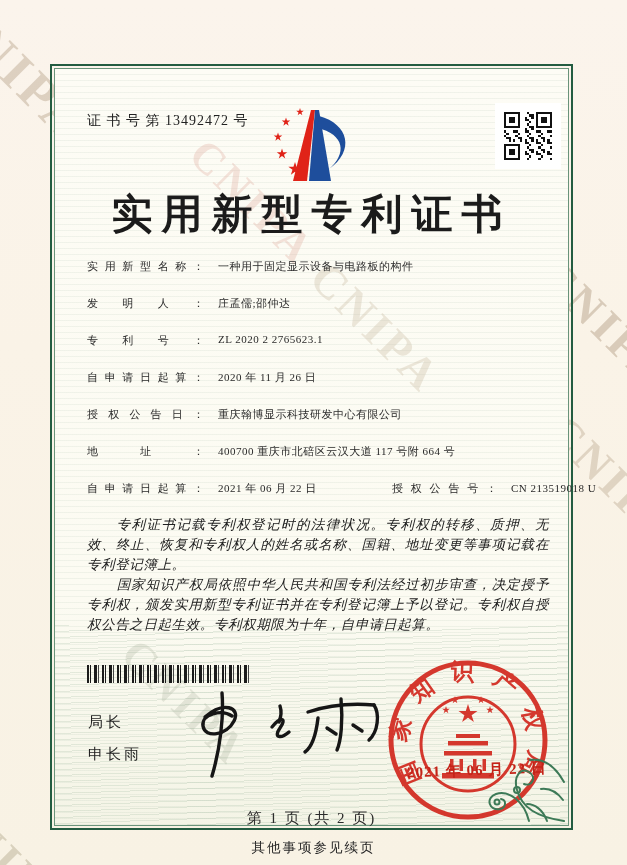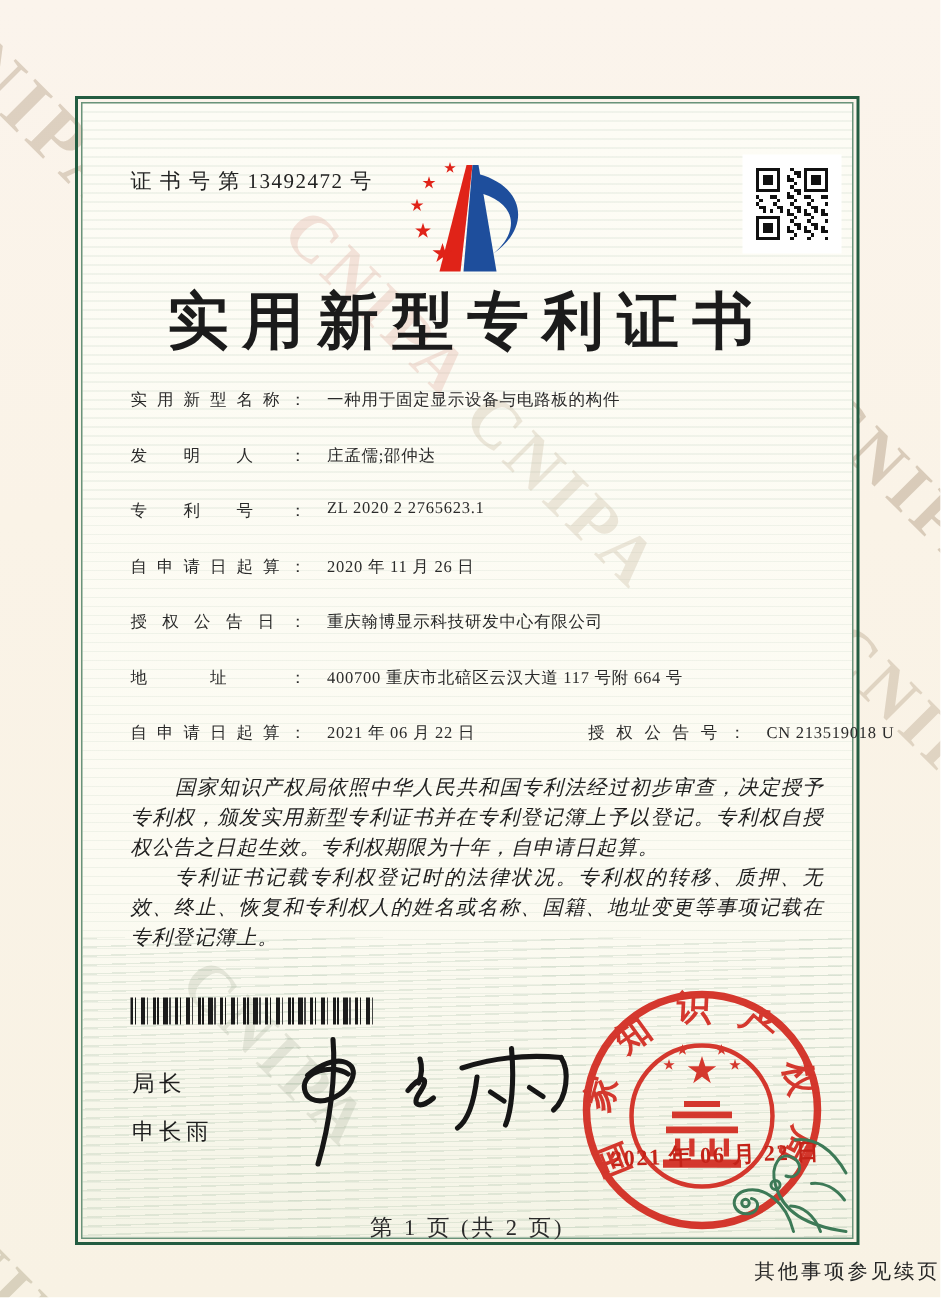--- a/index.html
+++ b/index.html
@@ -79,21 +79,21 @@
     position:absolute; left:334px; top:692px; width:176px; text-align:center;
     font-size:15px; font-weight:bold; color:#c42318; letter-spacing:1px;
     transform:rotate(-2deg); white-space:nowrap;
   }
   .page-footer {
     position:absolute; left:0; top:740px; width:100%; text-align:center;
     font-size:15px; color:#2b2b2b; letter-spacing:2px;
   }
   .flourish { position:absolute; right:1px; bottom:1px; }
   .cont-note {
-    position:absolute; left:0; top:839px; width:100%; text-align:right;
+    position:absolute; left:0; top:839px; width:100%; text-align:center;
     font-size:13.5px; color:#262626; letter-spacing:2px;
   }
 </style>
 </head>
 <body>
 
 <div class="page">
 
   <span class="wm wm1">CNIPA</span>
   <span class="wm wm4">CNIPA</span>
@@ -238,22 +238,22 @@
         </div>
         <div class="frow">
           <span class="flabel">地址：</span><span class="fvalue">400700  重庆市北碚区云汉大道 117 号附 664 号</span>
         </div>
         <div class="frow">
           <span class="flabel">自申请日起算：</span><span class="fvalue w170">2021 年 06 月 22 日</span><span class="flabel flabel2">授权公告号：</span><span class="fvalue">CN 213519018 U</span>
         </div>
       </div>
 
       <div class="paras">
+        <p>专利证书记载专利权登记时的法律状况。专利权的转移、质押、无效、终止、恢复和专利权人的姓名或名称、国籍、地址变更等事项记载在专利登记簿上。</p>
         <p>国家知识产权局依照中华人民共和国专利法经过初步审查，决定授予专利权，颁发实用新型专利证书并在专利登记簿上予以登记。专利权自授权公告之日起生效。专利权期限为十年，自申请日起算。</p>
-        <p>专利证书记载专利权登记时的法律状况。专利权的转移、质押、无效、终止、恢复和专利权人的姓名或名称、国籍、地址变更等事项记载在专利登记簿上。</p>
       </div>
 
       <div class="barcode"></div>
 
       <div class="sig-title">局长</div>
       <div class="sig-name">申长雨</div>
 
       <svg class="sig-script" width="228" height="96" viewBox="0 0 228 96">
         <g fill="none" stroke="#161616" stroke-width="3.4" stroke-linecap="round">
           <path d="M28,30 C46,14 64,20 57,34 C50,48 28,52 26,39 C24,27 45,22 55,29"></path>

